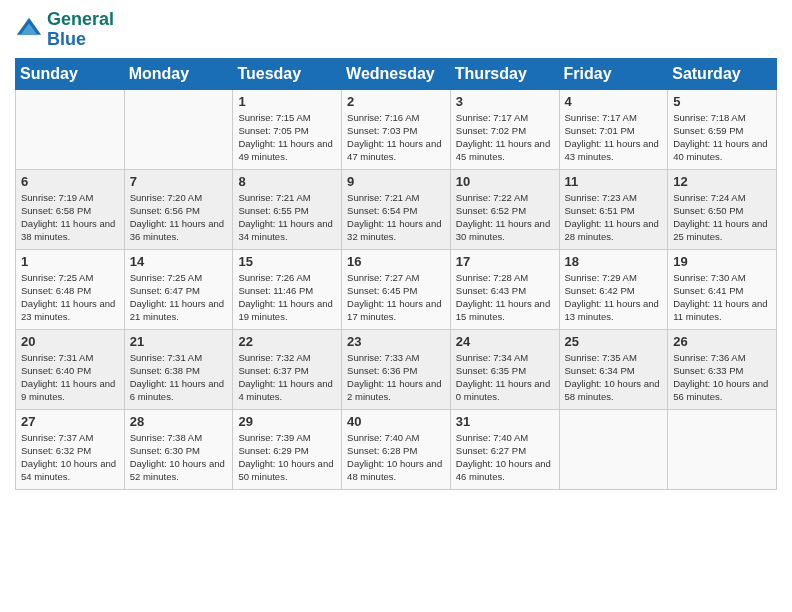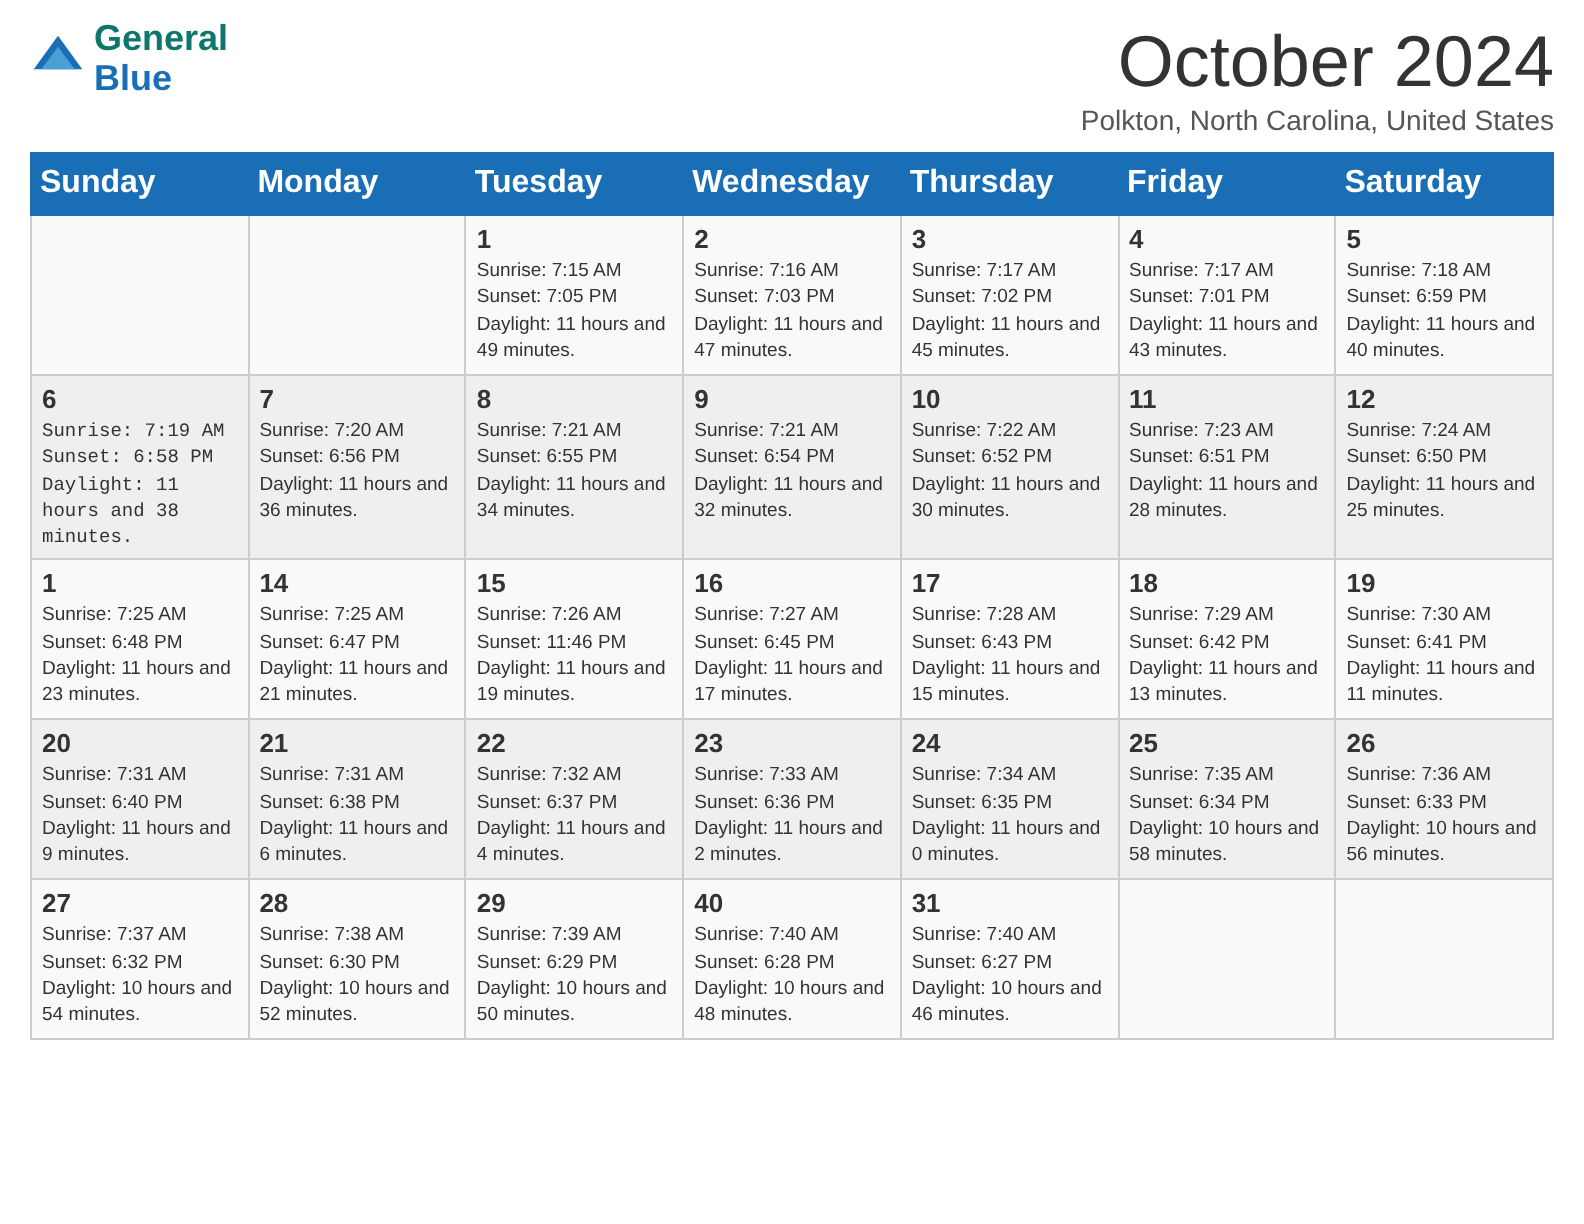--- a/index.html
+++ b/index.html
@@ -92,24 +92,20 @@
   <div class="logo">
     <svg class="logo-icon" viewBox="0 0 30 30" xmlns="http://www.w3.org/2000/svg">
       <polygon points="15,2 28,20 2,20" fill="#1a6eb5"></polygon>
       <polygon points="15,8 24,20 6,20" fill="#4a9fd5"></polygon>
     </svg>
     <div class="logo-text">
       <span class="logo-general">General</span><br>
       <span class="logo-blue">Blue</span>
     </div>
   </div>
-  <div class="title-section">
-    <div class="month-title">October 2024</div>
-    <div class="location">Polkton, North Carolina, United States</div>
-  </div>
 </div>
 
 <table>
   <thead>
     <tr>
     <th>Sunday</th>
         <th>Monday</th>
         <th>Tuesday</th>
         <th>Wednesday</th>
         <th>Thursday</th>
@@ -148,21 +144,21 @@
         <td>
           <span class="day-number">5</span>
           <div class="day-info" style="white-space: pre-line;">Sunrise: 7:18 AM
 Sunset: 6:59 PM
 Daylight: 11 hours and 40 minutes.</div>
         </td>
       </tr>
       <tr>
         <td>
           <span class="day-number">6</span>
-          <div class="day-info" style="white-space: pre-line; font-family: Liberation Mono, monospace;">Sunrise: 7:19 AM
+          <div class="day-info" style="white-space: pre-line;">Sunrise: 7:19 AM
 Sunset: 6:58 PM
 Daylight: 11 hours and 38 minutes.</div>
         </td>
         <td>
           <span class="day-number">7</span>
           <div class="day-info" style="white-space: pre-line;">Sunrise: 7:20 AM
 Sunset: 6:56 PM
 Daylight: 11 hours and 36 minutes.</div>
         </td>
         <td>

